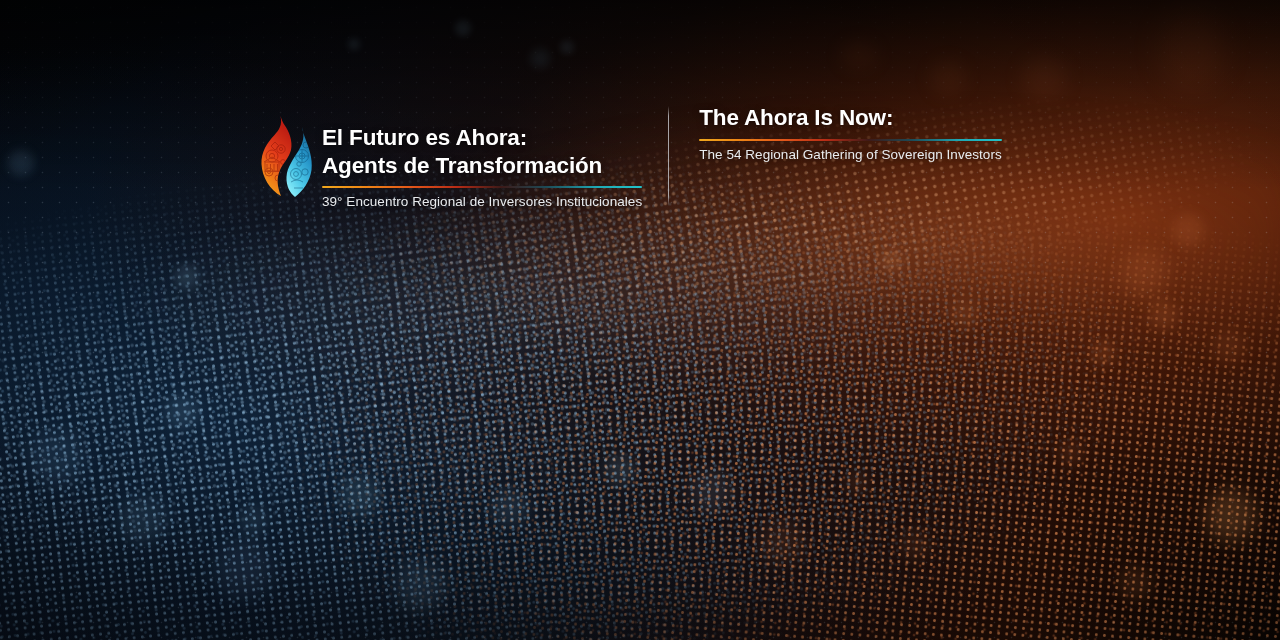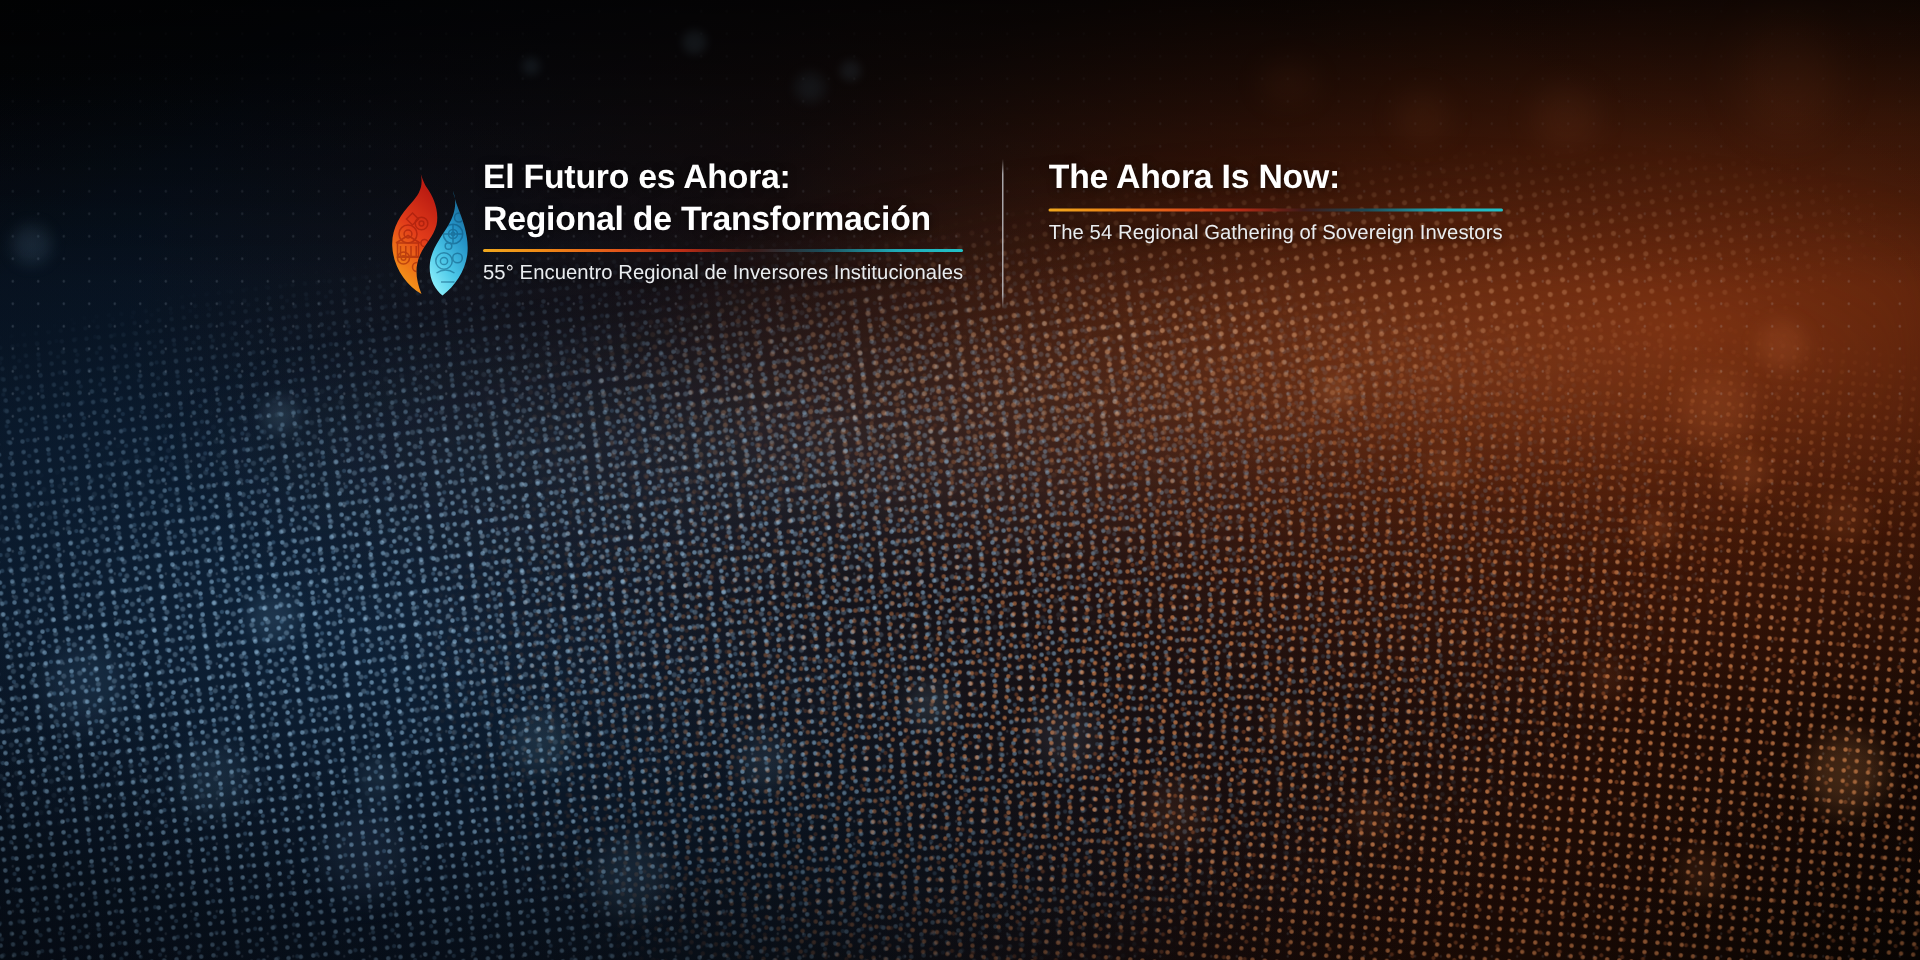--- a/index.html
+++ b/index.html
@@ -107,21 +107,21 @@
     position:absolute;
     left:258px;top:104px;
     display:flex;align-items:flex-start;
     z-index:10;
   }
   .logo-mark{width:56px;height:86px;flex:0 0 auto;margin-top:8px;}
 
   .title-block{display:flex;align-items:flex-start;}
 
   .lang{display:flex;flex-direction:column;}
-  .lang-es{margin-left:8px;}
+  .lang-es{margin-left:8px;margin-top:20px;}
   .lang-en{margin-left:0;}
 
   .headline{
     color:#ffffff;
     font-weight:700;
     font-size:22.5px;
     line-height:1.23;
     letter-spacing:-0.15px;
     white-space:nowrap;
     text-shadow:0 1px 6px rgba(0,0,0,.55);
@@ -264,23 +264,23 @@
           <path d="M36 76 h9"></path>
           <path d="M44 37.5 v13 M37.5 44 h13"></path>
         </g>
       </g>
     </svg>
 
     <div class="title-block">
 
       <div class="lang lang-es">
         <div class="headline">El Futuro es Ahora:</div>
-        <div class="headline">Regional de Transformación</div>
+        <div class="headline">Agents de Transformación</div>
         <div class="rule rule-es"></div>
-        <div class="subline">55° Encuentro Regional de Inversores Institucionales</div>
+        <div class="subline">39° Encuentro Regional de Inversores Institucionales</div>
       </div>
 
       <div class="divider"></div>
 
       <div class="lang lang-en">
         <div class="headline">The Ahora Is Now:</div>
         <div class="rule rule-en"></div>
         <div class="subline">The 54 Regional Gathering of Sovereign Investors</div>
       </div>
 

